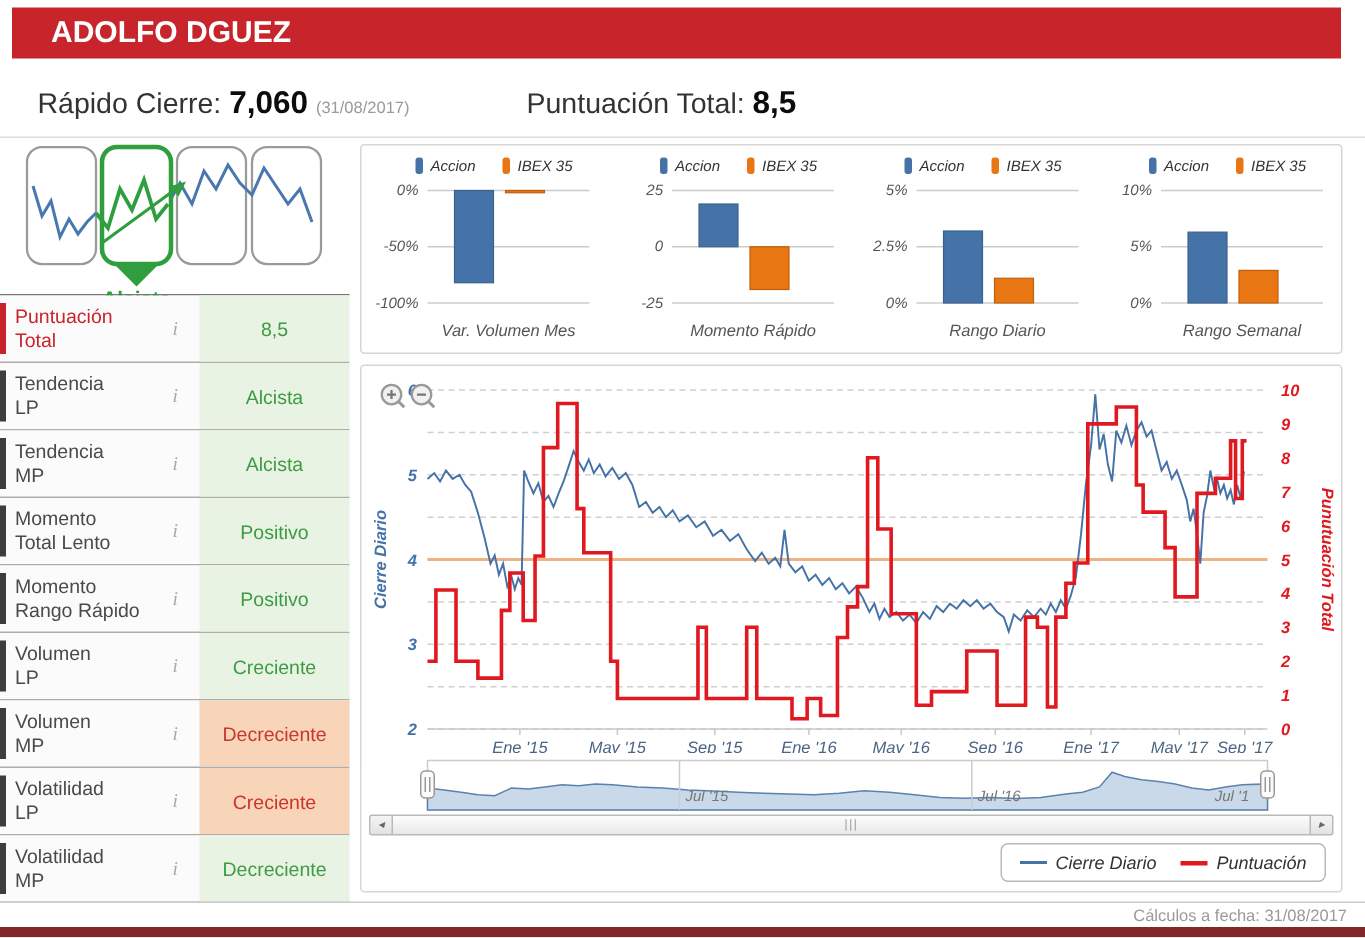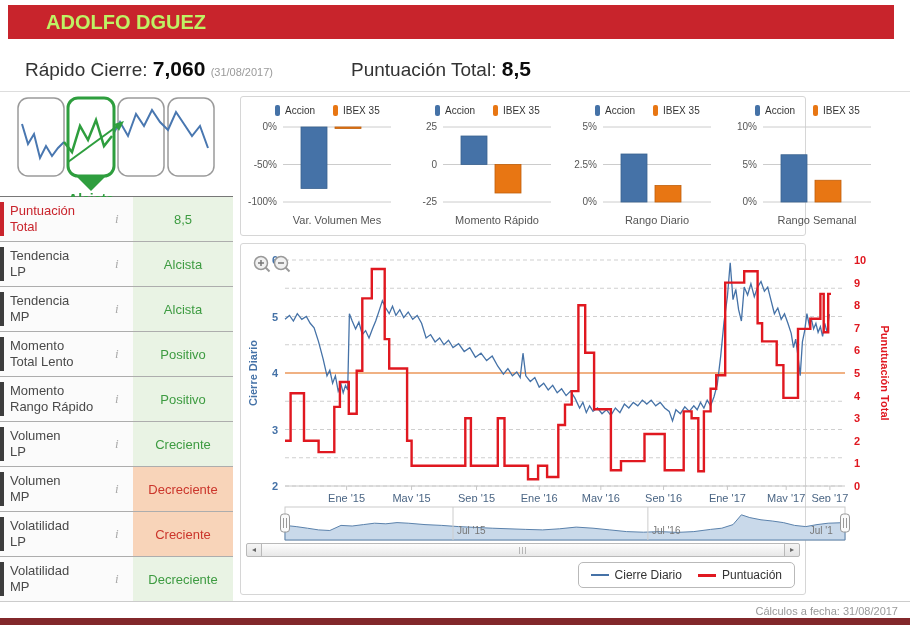--- a/index.html
+++ b/index.html
@@ -1,19 +1,19 @@
 <!DOCTYPE html>
 <html><head>
 <meta charset="utf-8">
 <style>
   html,body{margin:0;padding:0;background:#fff;}
   .page{position:relative;width:910px;height:625px;background:#fff;overflow:hidden;
         font-family:"Liberation Sans",sans-serif;}
   .topbar{position:absolute;left:8px;top:5px;width:886px;height:34px;background:#C8242C;
-          color:#bef264;font-size:20px;font-weight:bold;line-height:34px;padding-left:38px;
+          color:#ffffff;font-size:20px;font-weight:bold;line-height:34px;padding-left:26px;
           box-sizing:border-box;}
   .sum-group{position:absolute;top:57px;font-size:19px;color:#333;white-space:nowrap;}
   .sum-val{font-size:21px;font-weight:bold;color:#0c0c0c;}
   .sum-date{font-size:11px;color:#9a9a9a;text-align:center;}
   .top-divider{position:absolute;top:91px;left:0;width:100%;border-top:1px solid #ddd;}
 
   .sidebar{position:absolute;left:0;top:96px;width:233px;}
   .trend-box{height:100px;text-align:center;}
   .itable{border-top:1px solid #777;}
   .irow{position:relative;height:44px;border-bottom:1px solid #adadad;background:#fbfbfb;}
@@ -22,21 +22,21 @@
   .irow .lbl{position:absolute;left:10px;top:0;bottom:0;width:98px;display:flex;flex-direction:column;
              justify-content:center;font-size:13px;color:#4a4a4a;line-height:16px;}
   .irow.accent-red .lbl{color:#C9242C;}
   .irow .info{position:absolute;left:115px;top:50%;transform:translateY(-50%);
               font-family:"Liberation Serif",serif;font-style:italic;font-size:13px;color:#a9a9a9;}
   .irow .val{position:absolute;left:133px;right:0;top:0;bottom:0;display:flex;align-items:center;
              justify-content:center;font-size:13px;background:#fff;}
   .val.pos{color:#3D9B41;background:#E9F3E4;}
   .val.neg{color:#CB352B;background:#F8D4B9;}
 
-  .main{position:absolute;left:240px;top:96px;width:566px;}
+  .main{position:absolute;left:240px;top:96px;width:655px;font-style:italic;}
   .panel{border:1px solid #d6d6d6;border-radius:3px;background:#fff;box-sizing:border-box;}
   .mini-panel{height:140px;display:flex;}
   .mini{flex:1;display:flex;justify-content:center;align-items:flex-start;}
   .chart-panel{margin-top:7px;height:352px;position:relative;}
   #main-chart{position:absolute;left:4px;top:2px;}
   #nav-chart{position:absolute;left:4px;top:258px;}
   .scrollbar{position:absolute;left:5px;right:5px;top:299px;height:14px;display:flex;
              border:1px solid #b9b9b9;border-radius:2px;background:linear-gradient(#f5f5f5,#e3e3e3);
              box-sizing:border-box;}
   .sb-arrow{width:14px;text-align:center;font-size:8px;line-height:12px;color:#666;}

